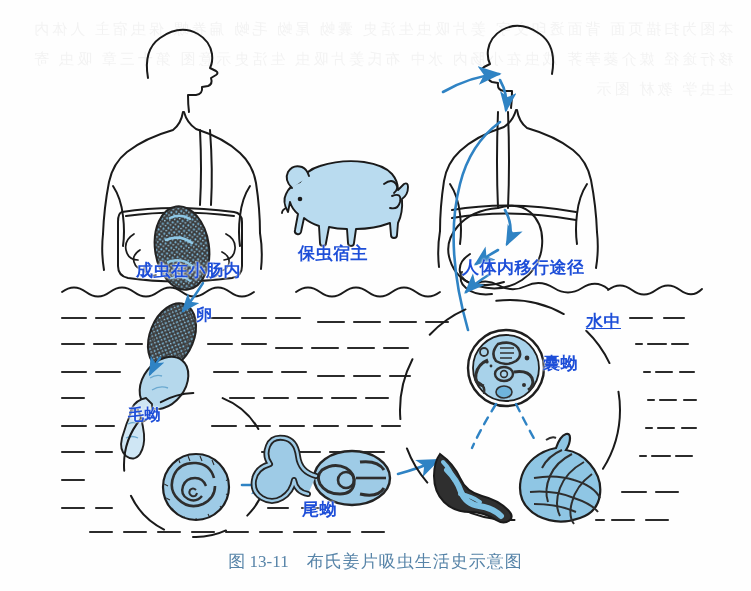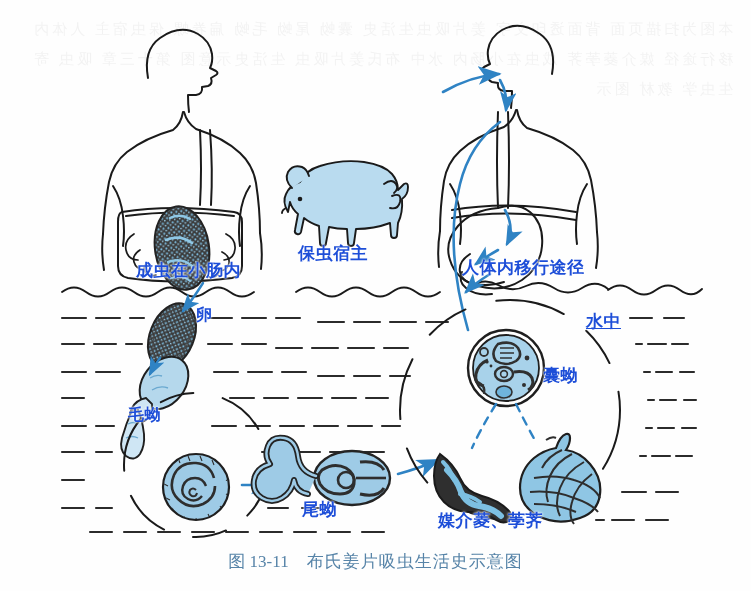--- a/index.html
+++ b/index.html
@@ -289,21 +289,20 @@
 
   <div class="lbl big" style="left:586px;top:310px;text-decoration:underline;">水中</div>
 
   <div class="lbl mid" style="left:196px;top:305px;">卵</div>
 
   <div class="lbl mid" style="left:128px;top:405px;text-align:right;">毛蚴</div>
 
 
   <div class="lbl big" style="left:302px;top:498px;">尾蚴</div>
 
-  <div class="lbl big" style="left:543px;top:364px;">囊蚴</div>
-
-  <div class="lbl big" style="left:438px;top:509px;">媒介菱、荸荠</div>
+  <div class="lbl big" style="left:543px;top:352px;">囊蚴</div>
+
 
   <div id="caption">
     <span class="num">图 13-11</span><span class="ttl">布氏姜片吸虫生活史示意图</span>
   </div>
 
 </div>
 
 </body></html>

